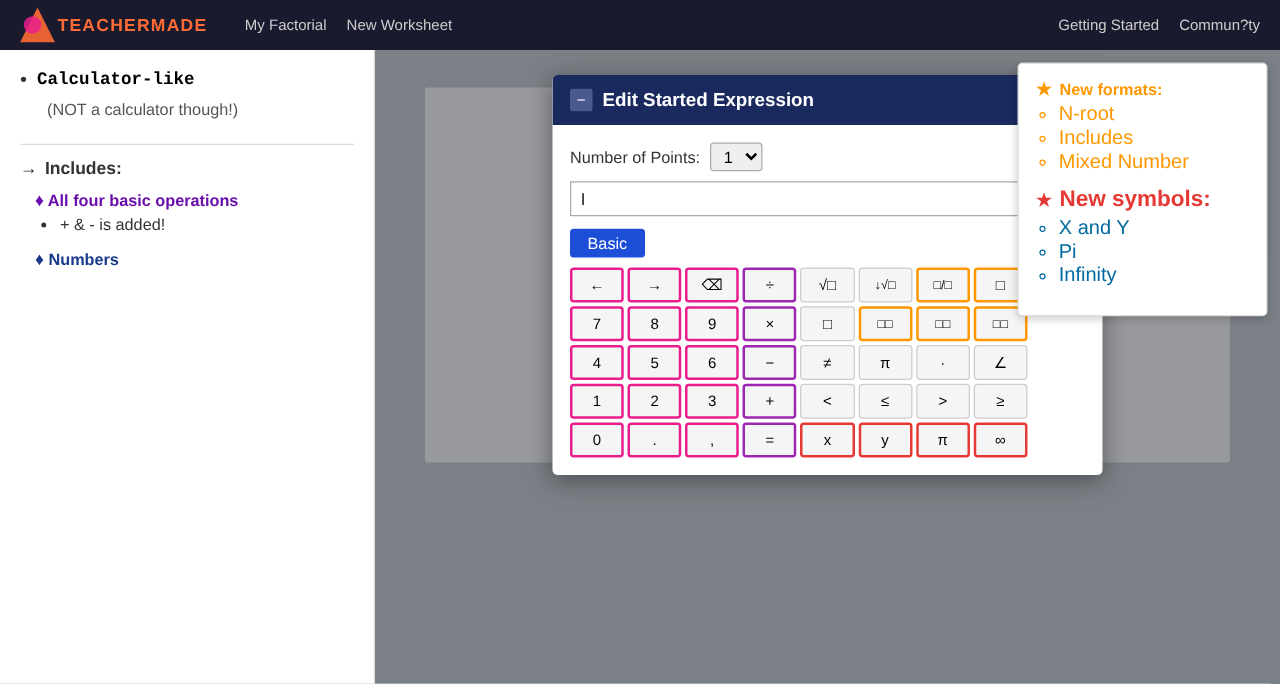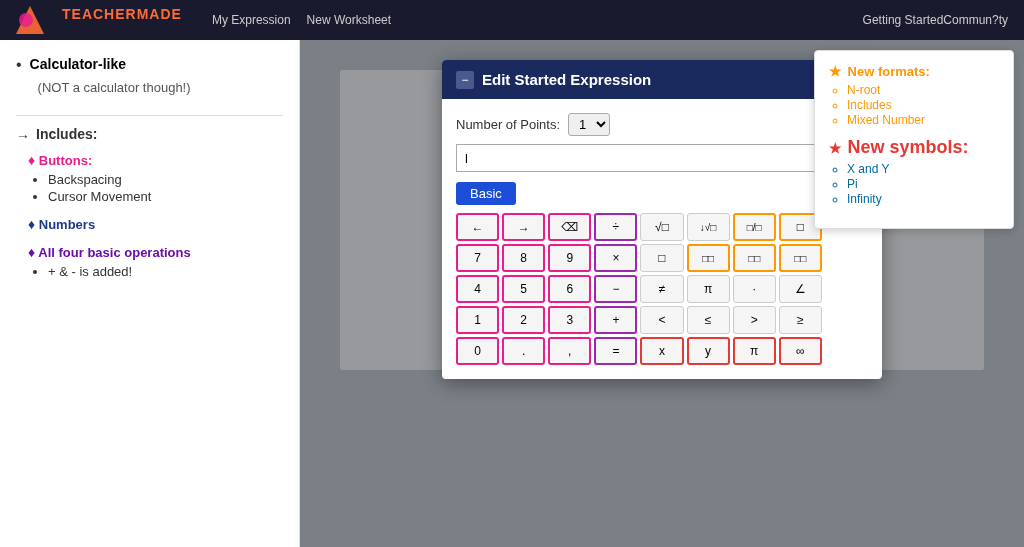--- a/index.html
+++ b/index.html
@@ -9,22 +9,22 @@
     .topnav {
       background: #1a1a2e;
       height: 40px;
       display: flex;
       align-items: center;
       padding: 0 16px;
       gap: 20px;
     }
     .topnav-logo {
       display: flex;
-      align-items: flex-start;
-      gap: 18px;
+      align-items: center;
+      gap: 2px;
     }
     .logo-icon {
       width: 28px;
       height: 28px;
     }
     .logo-text {
       color: #ff6b35;
       font-weight: bold;
       font-size: 14px;
       letter-spacing: 1px;
@@ -35,21 +35,21 @@
       margin-left: 10px;
     }
     .topnav-link {
       color: #ccc;
       font-size: 12px;
       cursor: pointer;
     }
     .topnav-right {
       margin-left: auto;
       display: flex;
-      gap: 0;
+      gap: 16px;
     }
     .topnav-right-link {
       color: #ccc;
       font-size: 12px;
       cursor: pointer;
     }
 
     
     .main-area {
       display: flex;
@@ -63,20 +63,21 @@
       width: 300px;
       padding: 16px;
       border-right: 1px solid #ddd;
       flex-shrink: 0;
       font-size: 13px;
     }
     .left-panel-header {
       font-size: 14px;
       font-weight: bold;
       margin-bottom: 8px;
+      font-family: Liberation Mono, monospace;
     }
     .left-panel-sub {
       color: #555;
       font-size: 13px;
       margin-bottom: 16px;
       margin-left: 8px;
     }
     .includes-section {
       margin-top: 8px;
     }
@@ -198,21 +199,21 @@
       font-size: 12px;
       box-shadow: 0 2px 8px rgba(0,0,0,0.2);
     }
     .right-panel-section { margin-bottom: 10px; }
     .right-section-header { display: flex; align-items: center; gap: 6px; margin-bottom: 4px; font-weight: bold; }
     .star-icon { color: #ff9800; font-size: 14px; }
     .star-red { color: #e53935; font-size: 14px; }
     .section-title-orange { color: #ff9800; font-weight: bold; font-size: 13px; }
     .section-title-red { color: #e53935; font-weight: bold; font-size: 18px; }
     .circle-list { list-style: circle; margin-left: 18px; }
-    .circle-list li { color: #ff9800; font-size: 12px; margin-bottom: 1px; }
+    .circle-list li { color: #ff9800; font-size: 16px; margin-bottom: 1px; }
     .circle-list-red li { color: #0369a1; }
 
     
     .worksheet-bg {
       background: white;
       margin: 30px 40px 0 40px;
       padding: 12px;
       border-radius: 2px;
       height: 300px;
       opacity: 0.5;
@@ -223,21 +224,21 @@
 
 <nav class="topnav">
   <div class="topnav-logo">
     <svg class="logo-icon" viewBox="0 0 28 28">
       <polygon points="0,28 14,0 28,28" fill="#ff6b35" opacity="0.9"></polygon>
       <circle cx="10" cy="14" r="7" fill="#e91e8c" opacity="0.85"></circle>
     </svg>
     <span class="logo-text">TEACHERMADE</span>
   </div>
   <div class="topnav-links">
-    <span class="topnav-link">My Expression</span>
+    <span class="topnav-link">My Factorial</span>
     <span class="topnav-link">New Worksheet</span>
   </div>
   <div class="topnav-right">
     <span class="topnav-right-link">Getting Started</span>
     <span class="topnav-right-link">Commun?ty</span>
   </div>
 </nav>
 
 <div class="main-area">
 
@@ -249,46 +250,36 @@
         <div class="left-panel-sub">(NOT a calculator though!)</div>
       </div>
     </div>
     <hr style="border:none; border-top:1px solid #ddd; margin-bottom:10px;">
     <div class="includes-section">
       <div class="includes-header">
         <span class="arrow-icon">→</span>
         <span class="includes-title">Includes:</span>
       </div>
 
+
       <div class="sub-section">
-        <div class="sub-section-title pink">
+        <div class="sub-section-title purple">
           <span style="font-size:14px;">♦</span>
-          <span>Buttons:</span>
+          <span>All four basic operations</span>
         </div>
         <ul class="bullet-list">
-          <li>Backspacing</li>
-          <li>Cursor Movement</li>
+          <li>+ &amp; - is added!</li>
         </ul>
       </div>
 
       <div class="sub-section">
         <div class="sub-section-title blue-dark">
           <span style="font-size:14px; color:#1a3a8c;">♦</span>
           <span>Numbers</span>
         </div>
-      </div>
-
-      <div class="sub-section">
-        <div class="sub-section-title purple">
-          <span style="font-size:14px;">♦</span>
-          <span>All four basic operations</span>
-        </div>
-        <ul class="bullet-list">
-          <li>+ &amp; - is added!</li>
-        </ul>
       </div>
     </div>
   </div>
 
   <div class="worksheet-area">
 
     <div class="worksheet-bg">
     </div>
 
     <div class="modal-overlay">

